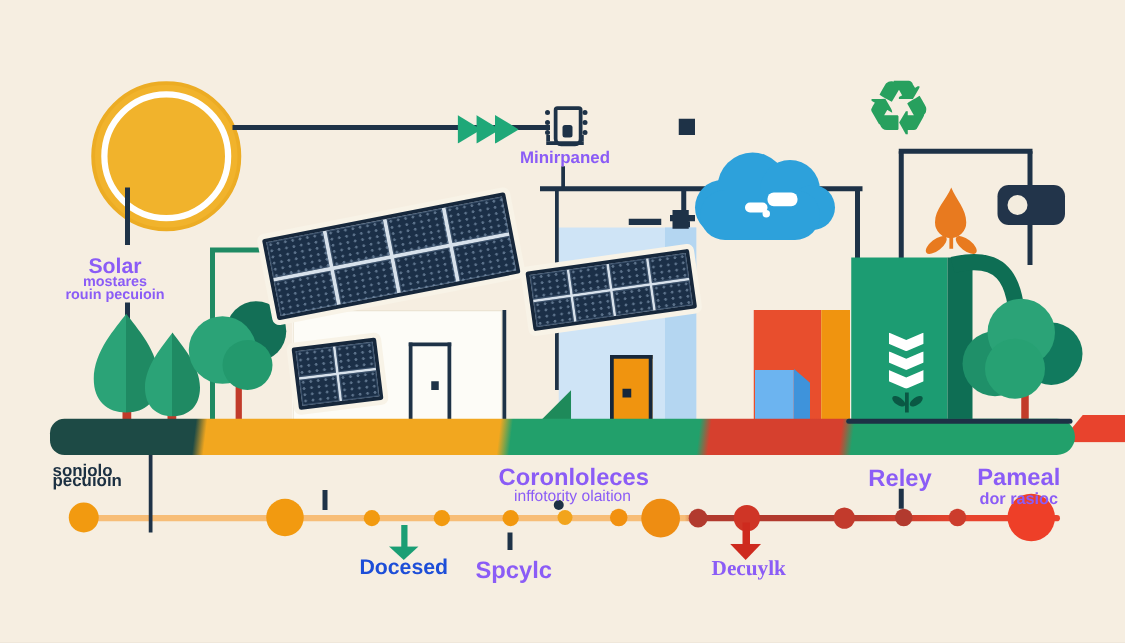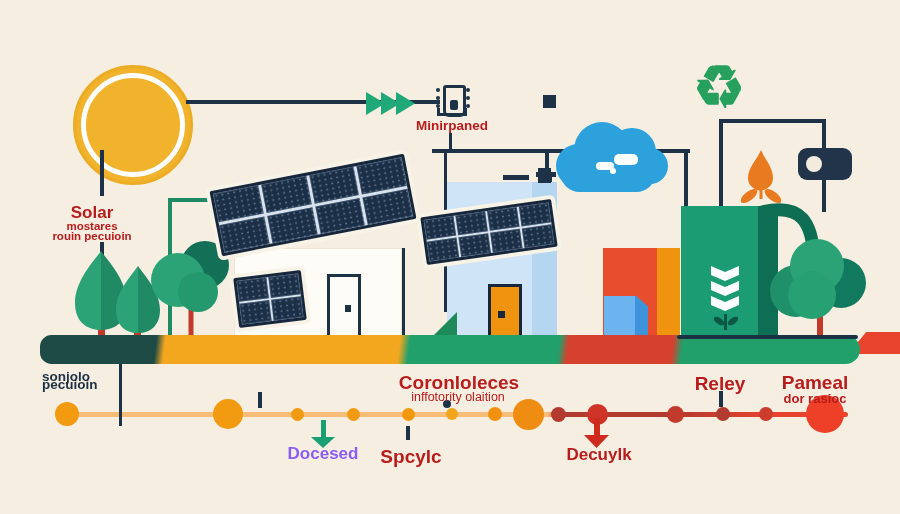--- a/index.html
+++ b/index.html
@@ -1,21 +1,21 @@
 <!DOCTYPE html>
 <html><head>
 <meta charset="utf-8">
 <style>
   html,body{margin:0;padding:0;background:#e9e2d4;}
   #stage{position:relative;width:900px;height:514px;background:#f6eee1;overflow:hidden;
          font-family:"Liberation Sans",sans-serif;color:#1c3042;}
   .abs{position:absolute;}
   .line{position:absolute;background:#1e3247;}
   .gline{position:absolute;background:#1f8a63;}
-  .lbl{position:absolute;color:#b91c1c;font-weight:bold;text-align:center;
+  .lbl{position:absolute;color:#8b5cf6;font-weight:bold;text-align:center;
        transform:translateX(-50%);white-space:nowrap;z-index:7;}
   .tl-dot{position:absolute;border-radius:50%;z-index:7;}
   .tick{position:absolute;background:#1e3247;z-index:7;}
   .solar-panel{position:absolute;border:3px solid #16273b;background:#16273b;
                box-shadow:0 0 0 4px #f8f3e7;border-radius:2px;z-index:5;}
   .panel-grid{display:grid;width:100%;height:100%;gap:2px;background:#d8e2ec;}
   .cell{background:#1b2f47;background-image:radial-gradient(rgba(190,215,240,.4) 1px,transparent 1.4px);
         background-size:6px 5px;box-shadow:inset 0 0 0 1px rgba(150,180,210,.25);}
   .chev{position:absolute;width:19px;height:23px;background:#1fa878;
         clip-path:polygon(0 0,100% 50%,0 100%);z-index:2;}
@@ -210,22 +210,22 @@
 
   <div class="abs" style="left:321px;top:420px;width:5px;height:18px;background:#1a9e74;z-index:7;"></div>
   <div class="abs" style="left:311px;top:437px;width:24px;height:11px;background:#1a9e74;clip-path:polygon(0 0,100% 0,50% 100%);z-index:7;"></div>
   <div class="abs" style="left:594px;top:418px;width:6px;height:18px;background:#ce2a1e;z-index:7;"></div>
   <div class="abs" style="left:584px;top:435px;width:25px;height:13px;background:#ce2a1e;clip-path:polygon(0 0,100% 0,50% 100%);z-index:7;"></div>
 
   <div class="abs" style="left:42px;top:371px;font-weight:bold;font-size:13.5px;line-height:11px;z-index:7;">
     <div>sonjolo</div>
     <div style="margin-top:-3px;">pecuioin</div>
   </div>
-  <div class="lbl" style="left:323px;top:444px;font-size:17px;color:#8b5cf6;">Docesed</div>
+  <div class="lbl" style="left:323px;top:444px;font-size:17px;color:#1d4ed8;">Docesed</div>
   <div class="lbl" style="left:459px;top:372px;font-size:19px;">Coronloleces</div>
   <div class="lbl" style="left:458px;top:390px;font-size:12.5px;font-weight:normal;">inffotority olaition</div>
   <div class="lbl" style="left:411px;top:446px;font-size:19px;">Spcylc</div>
-  <div class="lbl" style="left:599px;top:445px;font-size:17px;">Decuylk</div>
+  <div class="lbl" style="left:599px;top:445px;font-size:17px;font-family:Liberation Serif, serif;">Decuylk</div>
   <div class="lbl" style="left:720px;top:373px;font-size:19px;text-align:center;">Reley</div>
   <div class="lbl" style="left:815px;top:372px;font-size:19px;">Pameal</div>
   <div class="lbl" style="left:815px;top:391px;font-size:13px;">dor rasioc</div>
 
 </div>
 
 </body></html>

